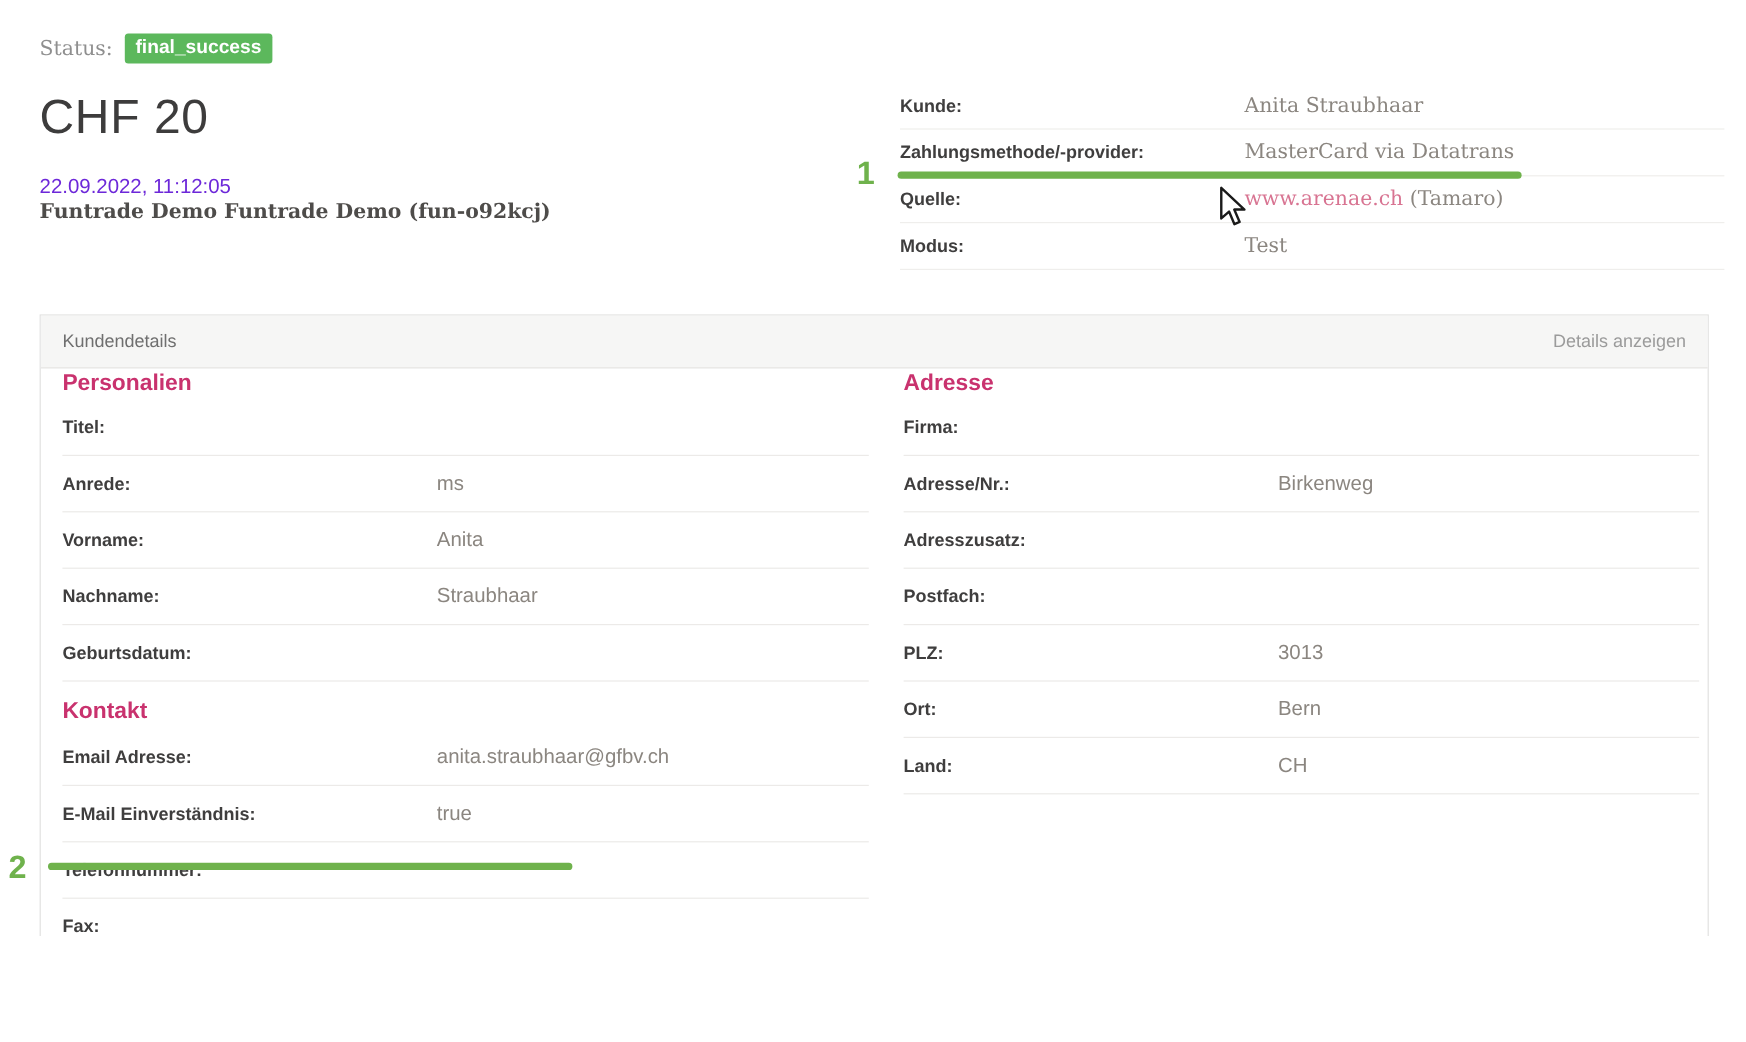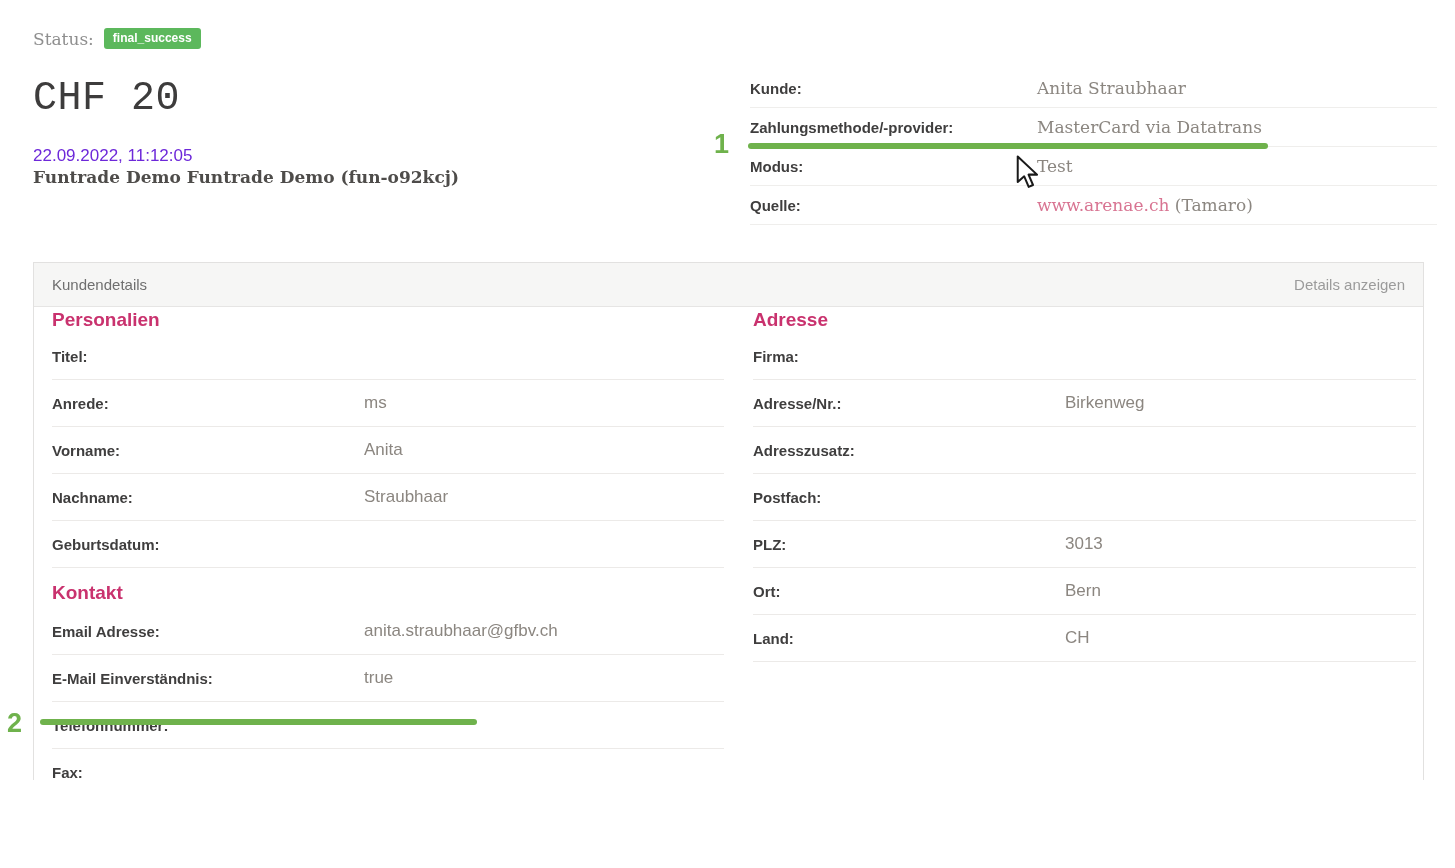--- a/index.html
+++ b/index.html
@@ -20,25 +20,25 @@
     background:#ffffff;
     overflow:hidden;
     font-family:var(--sans);
   }
 
   
   .status-row{position:absolute;left:33px;top:28px;display:flex;align-items:center;gap:10px;}
   .status-label{font-family:var(--serif);font-size:17px;color:#8f8f8f;}
   .badge{
     display:inline-block;background:var(--badge-green);color:#ffffff;
-    font-size:12px;font-weight:bold;padding:4px 9px 5px;border-radius:3px;line-height:1;
+    font-size:16px;font-weight:bold;padding:4px 9px 5px;border-radius:3px;line-height:1;
   }
   .amount{
     position:absolute;left:33px;top:76px;
-    font-family:Liberation Mono, monospace;font-weight:500;font-size:40px;color:#3d3c3c;letter-spacing:.5px;
+    font-family:Liberation Sans, sans-serif;font-weight:500;font-size:40px;color:#3d3c3c;letter-spacing:.5px;
   }
   .datetime{position:absolute;left:33px;top:146px;font-family:Liberation Sans, sans-serif;font-size:17px;color:#6d28d9;}
   .merchant{position:absolute;left:33px;top:167px;font-family:var(--serif);font-size:17px;font-weight:bold;color:#4e4c4a;}
 
   
   .summary{position:absolute;left:750px;top:69px;width:687px;}
   .summary .srow{display:flex;align-items:center;height:39px;border-bottom:1px solid #efeeec;}
   .summary .srow-label{width:287px;font-size:15px;font-weight:bold;color:var(--label-dark);}
   .summary .srow-value{font-family:var(--serif);font-size:17px;color:var(--value-gray);}
   .summary .srow-value .link{color:var(--link-pink);}
@@ -94,26 +94,26 @@
   <div class="summary">
       <div class="srow">
         <div class="srow-label">Kunde:</div>
         <div class="srow-value">Anita Straubhaar</div>
       </div>
       <div class="srow">
         <div class="srow-label">Zahlungsmethode/-provider:</div>
         <div class="srow-value">MasterCard via Datatrans</div>
       </div>
       <div class="srow">
+        <div class="srow-label">Quelle:</div>
+        <div class="srow-value"><span class="link">www.arenae.ch</span><span> (Tamaro)</span></div>
+      </div>
+      <div class="srow">
         <div class="srow-label">Modus:</div>
         <div class="srow-value">Test</div>
-      </div>
-      <div class="srow">
-        <div class="srow-label">Quelle:</div>
-        <div class="srow-value"><span class="link">www.arenae.ch</span><span> (Tamaro)</span></div>
       </div>
     </div>
 
   <div class="panel">
     <div class="panel-header">
       <span class="panel-title">Kundendetails</span>
       <span class="panel-action">Details anzeigen</span>
     </div>
     <div class="panel-body">
       <div class="col col-left">

